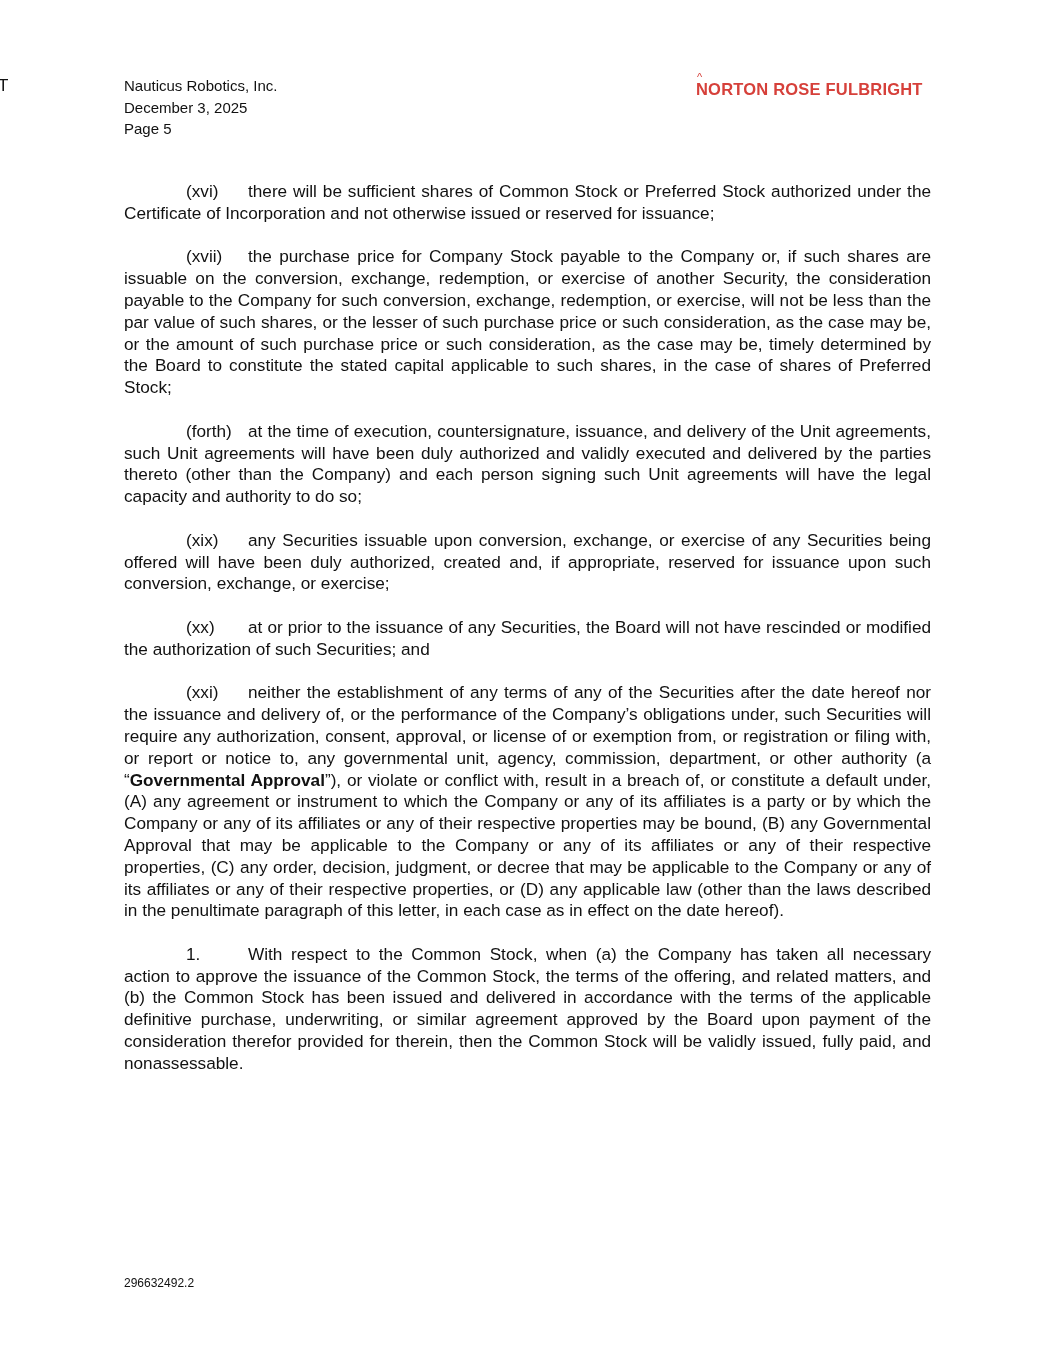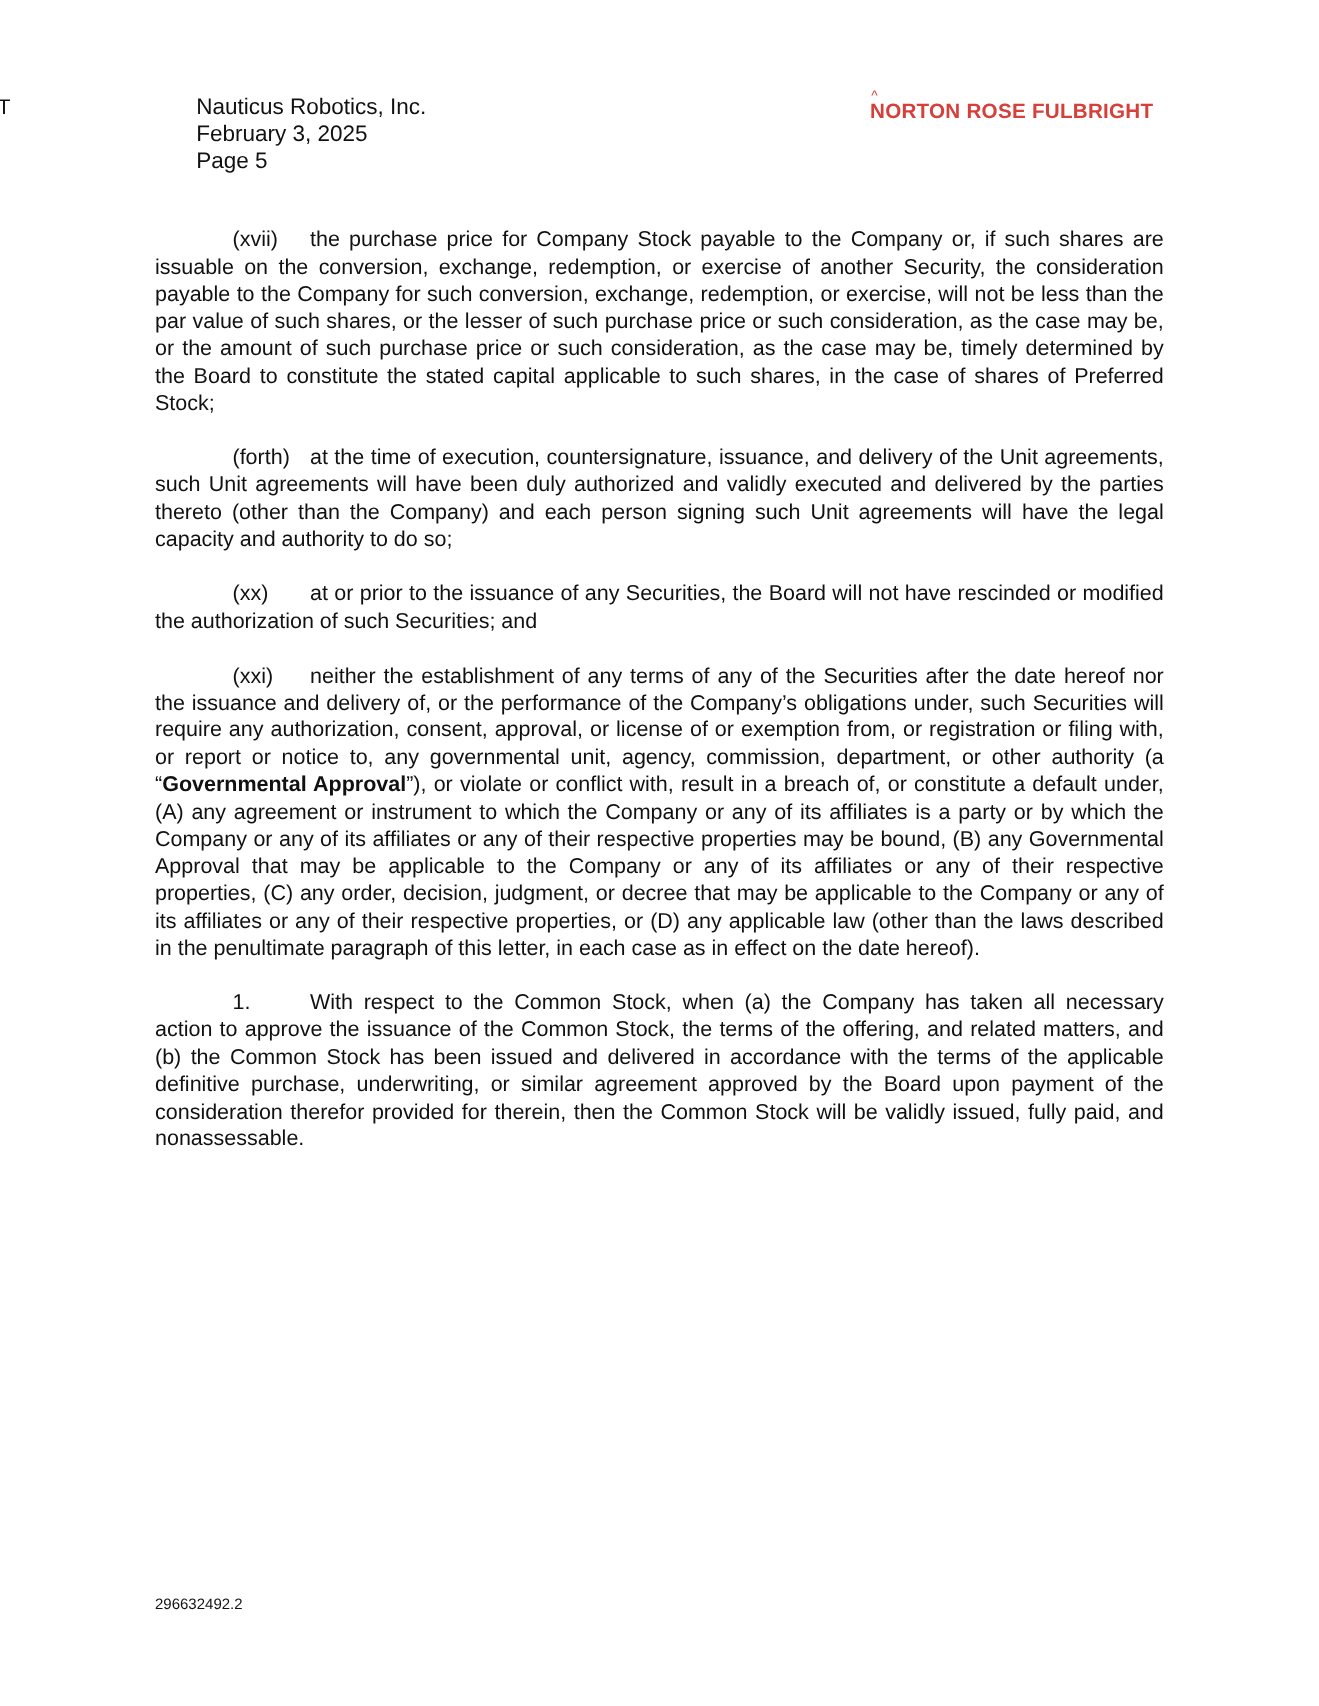--- a/index.html
+++ b/index.html
@@ -1,44 +1,46 @@
 <!DOCTYPE html>
 <html><head>
 <meta charset="utf-8">
 <style>
   html, body { margin: 0; padding: 0; background: #ffffff; }
   body { width: 1055px; height: 1365px; position: relative; overflow: hidden;
          font-family: "Liberation Sans", sans-serif; color: #111; }
   .edge-mark { position: absolute; left: -2px; top: 76px; font-size: 17px; }
-  .header { position: absolute; left: 124px; top: 75px; font-size: 18px; line-height: 21.5px; margin-left: 33px; }
+  .header { position: absolute; left: 124px; top: 75px; font-size: 15px; line-height: 21.5px; }
   .logo { position: absolute; left: 696px; top: 80px; color: #d6403a; font-size: 16.5px; font-weight: bold; letter-spacing: 0.2px; }
   .logo .caret { position: absolute; left: 1px; top: -9px; font-size: 11px; font-weight: normal; }
   .body { position: absolute; left: 124px; top: 181px; width: 807px; font-size: 17.2px; line-height: 21.8px; }
   .para { text-align: justify; margin: 0 0 21.8px 0; text-indent: 62px; }
   .num { display: inline-block; width: 62px; text-indent: 0; }
   .bi { font-weight: bold; }
   .footer { position: absolute; left: 124px; top: 1276px; font-size: 12px; text-align: right; }
 </style>
 </head>
 <body>
 
 <div class="edge-mark">T</div>
 
 <div class="header">
   <div>Nauticus Robotics, Inc.</div>
-  <div>February 3, 2025</div>
+  <div>December 3, 2025</div>
   <div>Page 5</div>
 </div>
 
 <div class="logo">
   <span class="caret">^</span>
   <span>NORTON ROSE FULBRIGHT</span>
 </div>
 
 <div class="body">
+  <p class="para"><span class="num">(xvi)</span><span>there will be sufficient shares of Common Stock or Preferred Stock authorized under the Certificate of Incorporation and not otherwise issued or reserved for issuance;</span></p>
   <p class="para"><span class="num">(xvii)</span><span>the purchase price for Company Stock payable to the Company or, if such shares are issuable on the conversion, exchange, redemption, or exercise of another Security, the consideration payable to the Company for such conversion, exchange, redemption, or exercise, will not be less than the par value of such shares, or the lesser of such purchase price or such consideration, as the case may be, or the amount of such purchase price or such consideration, as the case may be, timely determined by the Board to constitute the stated capital applicable to such shares, in the case of shares of Preferred Stock;</span></p>
   <p class="para"><span class="num">(forth)</span><span>at the time of execution, countersignature, issuance, and delivery of the Unit agreements, such Unit agreements will have been duly authorized and validly executed and delivered by the parties thereto (other than the Company) and each person signing such Unit agreements will have the legal capacity and authority to do so;</span></p>
+  <p class="para"><span class="num">(xix)</span><span>any Securities issuable upon conversion, exchange, or exercise of any Securities being offered will have been duly authorized, created and, if appropriate, reserved for issuance upon such conversion, exchange, or exercise;</span></p>
   <p class="para"><span class="num">(xx)</span><span>at or prior to the issuance of any Securities, the Board will not have rescinded or modified the authorization of such Securities; and</span></p>
   <p class="para"><span class="num">(xxi)</span><span>neither the establishment of any terms of any of the Securities after the date hereof nor the issuance and delivery of, or the performance of the Company’s obligations under, such Securities will require any authorization, consent, approval, or license of or exemption from, or registration or filing with, or report or notice to, any governmental unit, agency, commission, department, or other authority (a “</span><span class="bi">Governmental Approval</span><span>”), or violate or conflict with, result in a breach of, or constitute a default under, (A) any agreement or instrument to which the Company or any of its affiliates is a party or by which the Company or any of its affiliates or any of their respective properties may be bound, (B) any Governmental Approval that may be applicable to the Company or any of its affiliates or any of their respective properties, (C) any order, decision, judgment, or decree that may be applicable to the Company or any of its affiliates or any of their respective properties, or (D) any applicable law (other than the laws described in the penultimate paragraph of this letter, in each case as in effect on the date hereof).</span></p>
   <p class="para"><span class="num">1.</span><span>With respect to the Common Stock, when (a) the Company has taken all necessary action to approve the issuance of the Common Stock, the terms of the offering, and related matters, and (b) the Common Stock has been issued and delivered in accordance with the terms of the applicable definitive purchase, underwriting, or similar agreement approved by the Board upon payment of the consideration therefor provided for therein, then the Common Stock will be validly issued, fully paid, and nonassessable.</span></p>
 </div>
 
 <div class="footer">296632492.2</div>
 
 </body></html>

